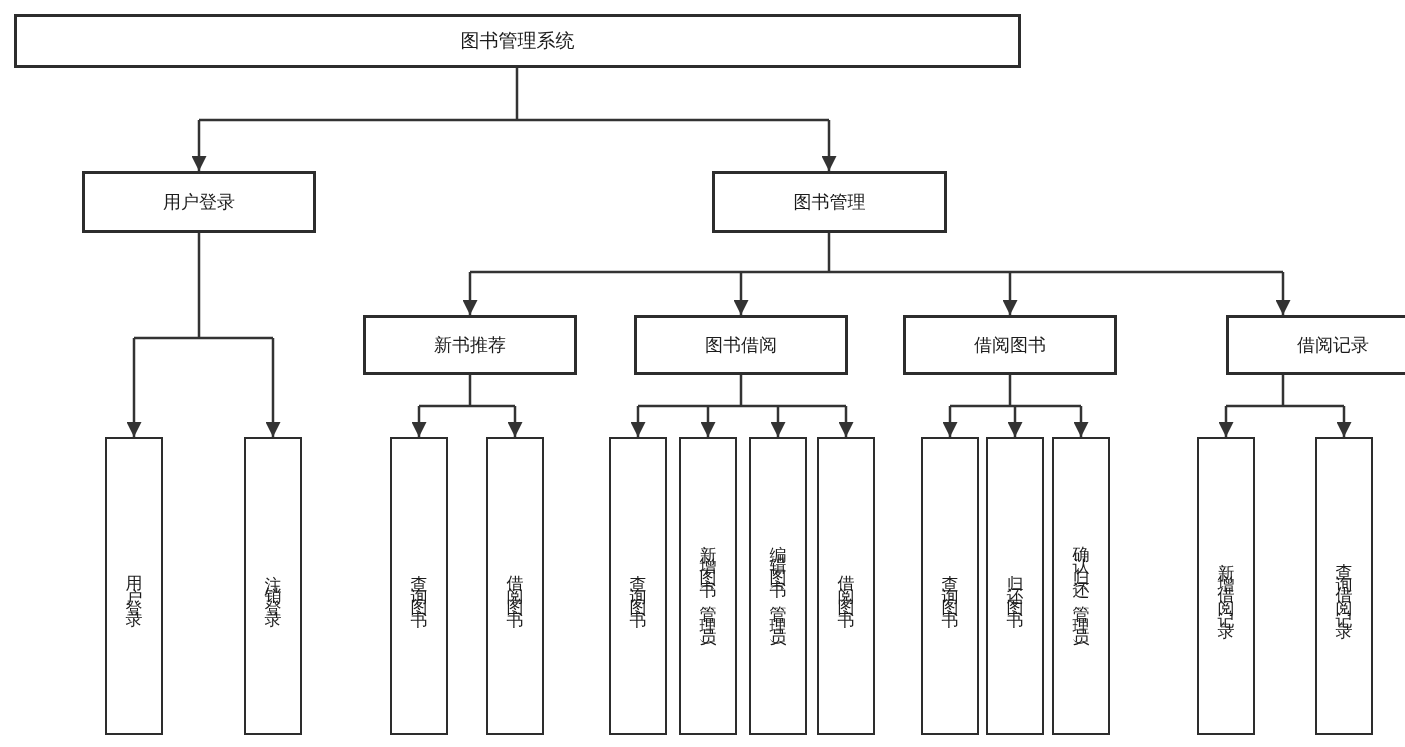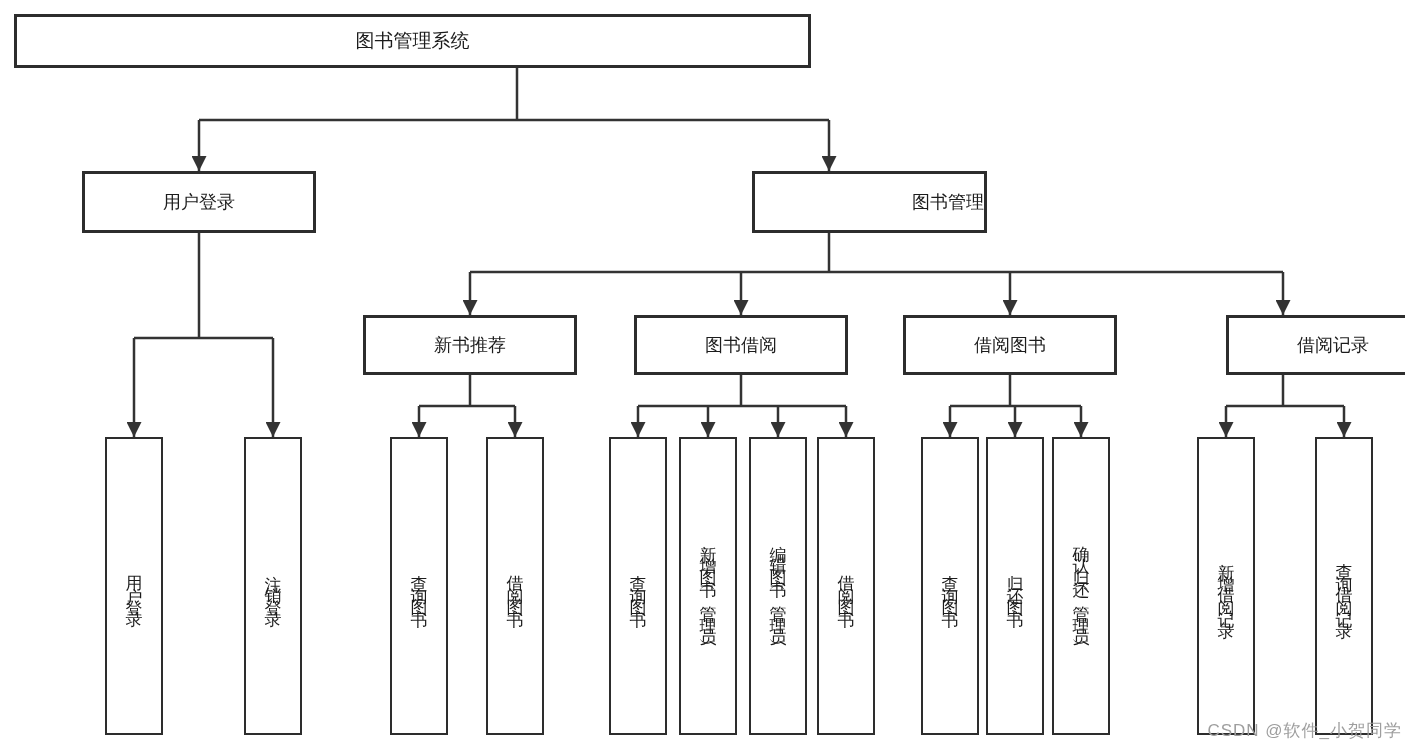--- a/index.html
+++ b/index.html
@@ -25,21 +25,21 @@
     position: absolute;
     box-sizing: border-box;
     background: #ffffff;
     border: 3px solid #2d2d2d;
     color: #1c1c1c;
     display: flex;
     align-items: center;
     justify-content: center;
     z-index: 2;
   }
-  .node-root   { left: 14px;  top: 14px;  width: 797px; height: 54px; font-size: 19px; }
+  .node-root   { left: 14px;  top: 14px;  width: 1007px; height: 54px; font-size: 19px; }
   .node-l2     { top: 171px;  height: 62px; font-size: 18px; }
   .node-l3     { top: 315px;  height: 60px; width: 214px; font-size: 18px; }
   .node-leaf   { top: 437px;  height: 298px; width: 58px; border-width: 2.5px; font-size: 17px; }
   .vtext {
     writing-mode: vertical-lr;
     text-orientation: mixed;
     letter-spacing: 12px;
     line-height: 1;
     white-space: nowrap;
   }
@@ -101,21 +101,21 @@
     </g>
   </svg>
 
   <div class="node node-root">
     <span>图书管理系统</span>
   </div>
 
   <div class="node node-l2" style="left:82px; width:234px;">
     <span>用户登录</span>
   </div>
-  <div class="node node-l2" style="left:752px; width:235px;justify-content:flex-end;">
+  <div class="node node-l2" style="left:712px; width:235px;">
     <span>图书管理</span>
   </div>
 
   <div class="node node-l3" style="left:363px;align-items:center;">
     <span>新书推荐</span>
   </div>
   <div class="node node-l3" style="left:634px;">
     <span>图书借阅</span>
   </div>
   <div class="node node-l3" style="left:903px;">
@@ -162,14 +162,13 @@
     <span class="vtext">确认归还（管理员）</span>
   </div>
 
   <div class="node node-leaf" style="left:1197px;">
     <span class="vtext">新增借阅记录</span>
   </div>
   <div class="node node-leaf" style="left:1315px;">
     <span class="vtext">查询借阅记录</span>
   </div>
 
-  <div id="watermark">CSDN @软件_小贺同学</div>
 </div>
 
 </body></html>

